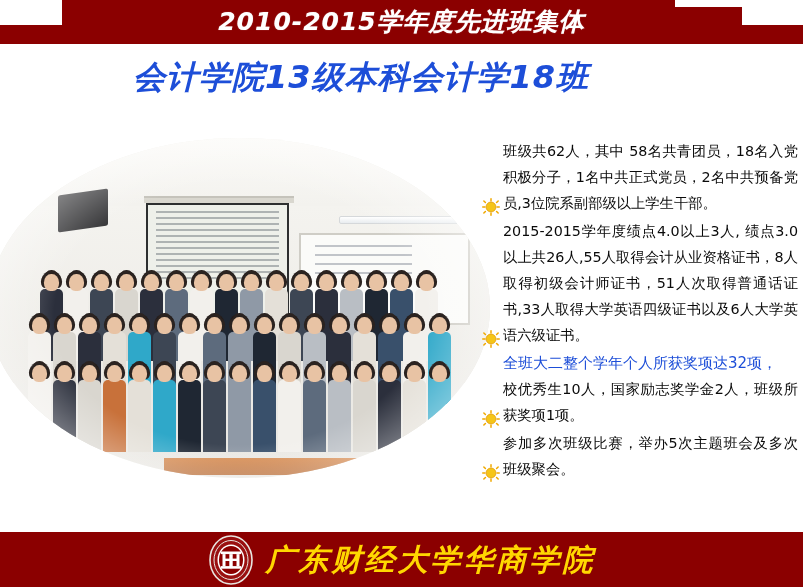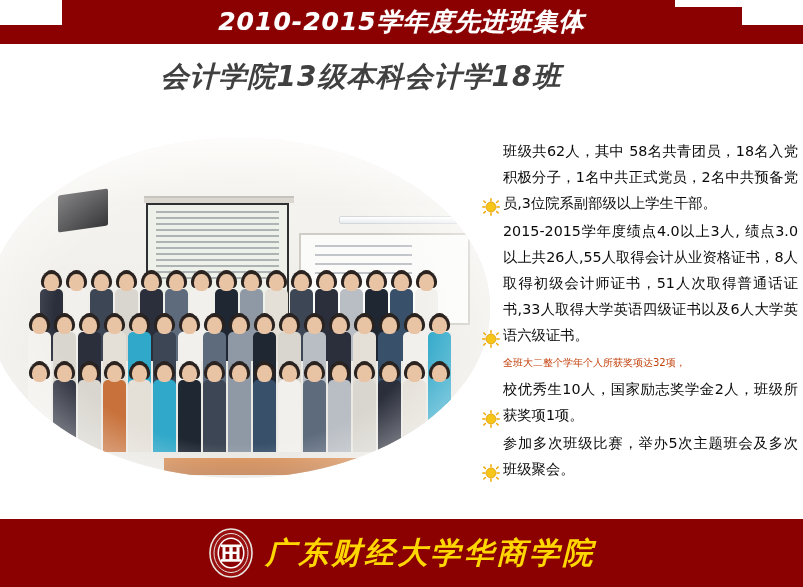--- a/index.html
+++ b/index.html
@@ -47,24 +47,24 @@
     text-shadow: 0 0 1px rgba(255,255,255,0.5);
   }
 
   
   .subtitle {
     position: absolute;
     left: 0;
     top: 58px;
     width: 722px;
     text-align: center;
-    font-size: 28px;
+    font-size: 32px;
     font-weight: bold;
     font-style: italic;
-    color: #404040;
+    color: #1d4ed8;
     letter-spacing: 1px;
     line-height: 38px;
     white-space: nowrap;
     z-index: 3;
   }
 
   
   .photo-wrap {
     position: absolute;
     left: -12px;
@@ -187,33 +187,33 @@
     flex: 1 1 auto;
     font-size: 14.3px;
     line-height: 26px;
     color: #0a0a0a;
     font-family: "DejaVu Sans", "Liberation Sans", sans-serif;
     text-align: justify;
     text-justify: inter-ideograph;
   }
   .no-bullet {
     padding-left: 21px;
-    font-size: 10px;
+    font-size: 15px;
     line-height: 26px;
-    color: #c2410c;
+    color: #1d4ed8;
     text-align: justify;
   }
 
   
   .footer {
     position: absolute;
     left: 0;
     bottom: 0;
     width: 803px;
-    height: 68px;
+    height: 55px;
     background: #8b0000;
     z-index: 5;
     display: flex;
     align-items: center;
     justify-content: center;
   }
   .logo {
     width: 46px; height: 50px;
     margin-right: 12px;
     flex: 0 0 auto;

